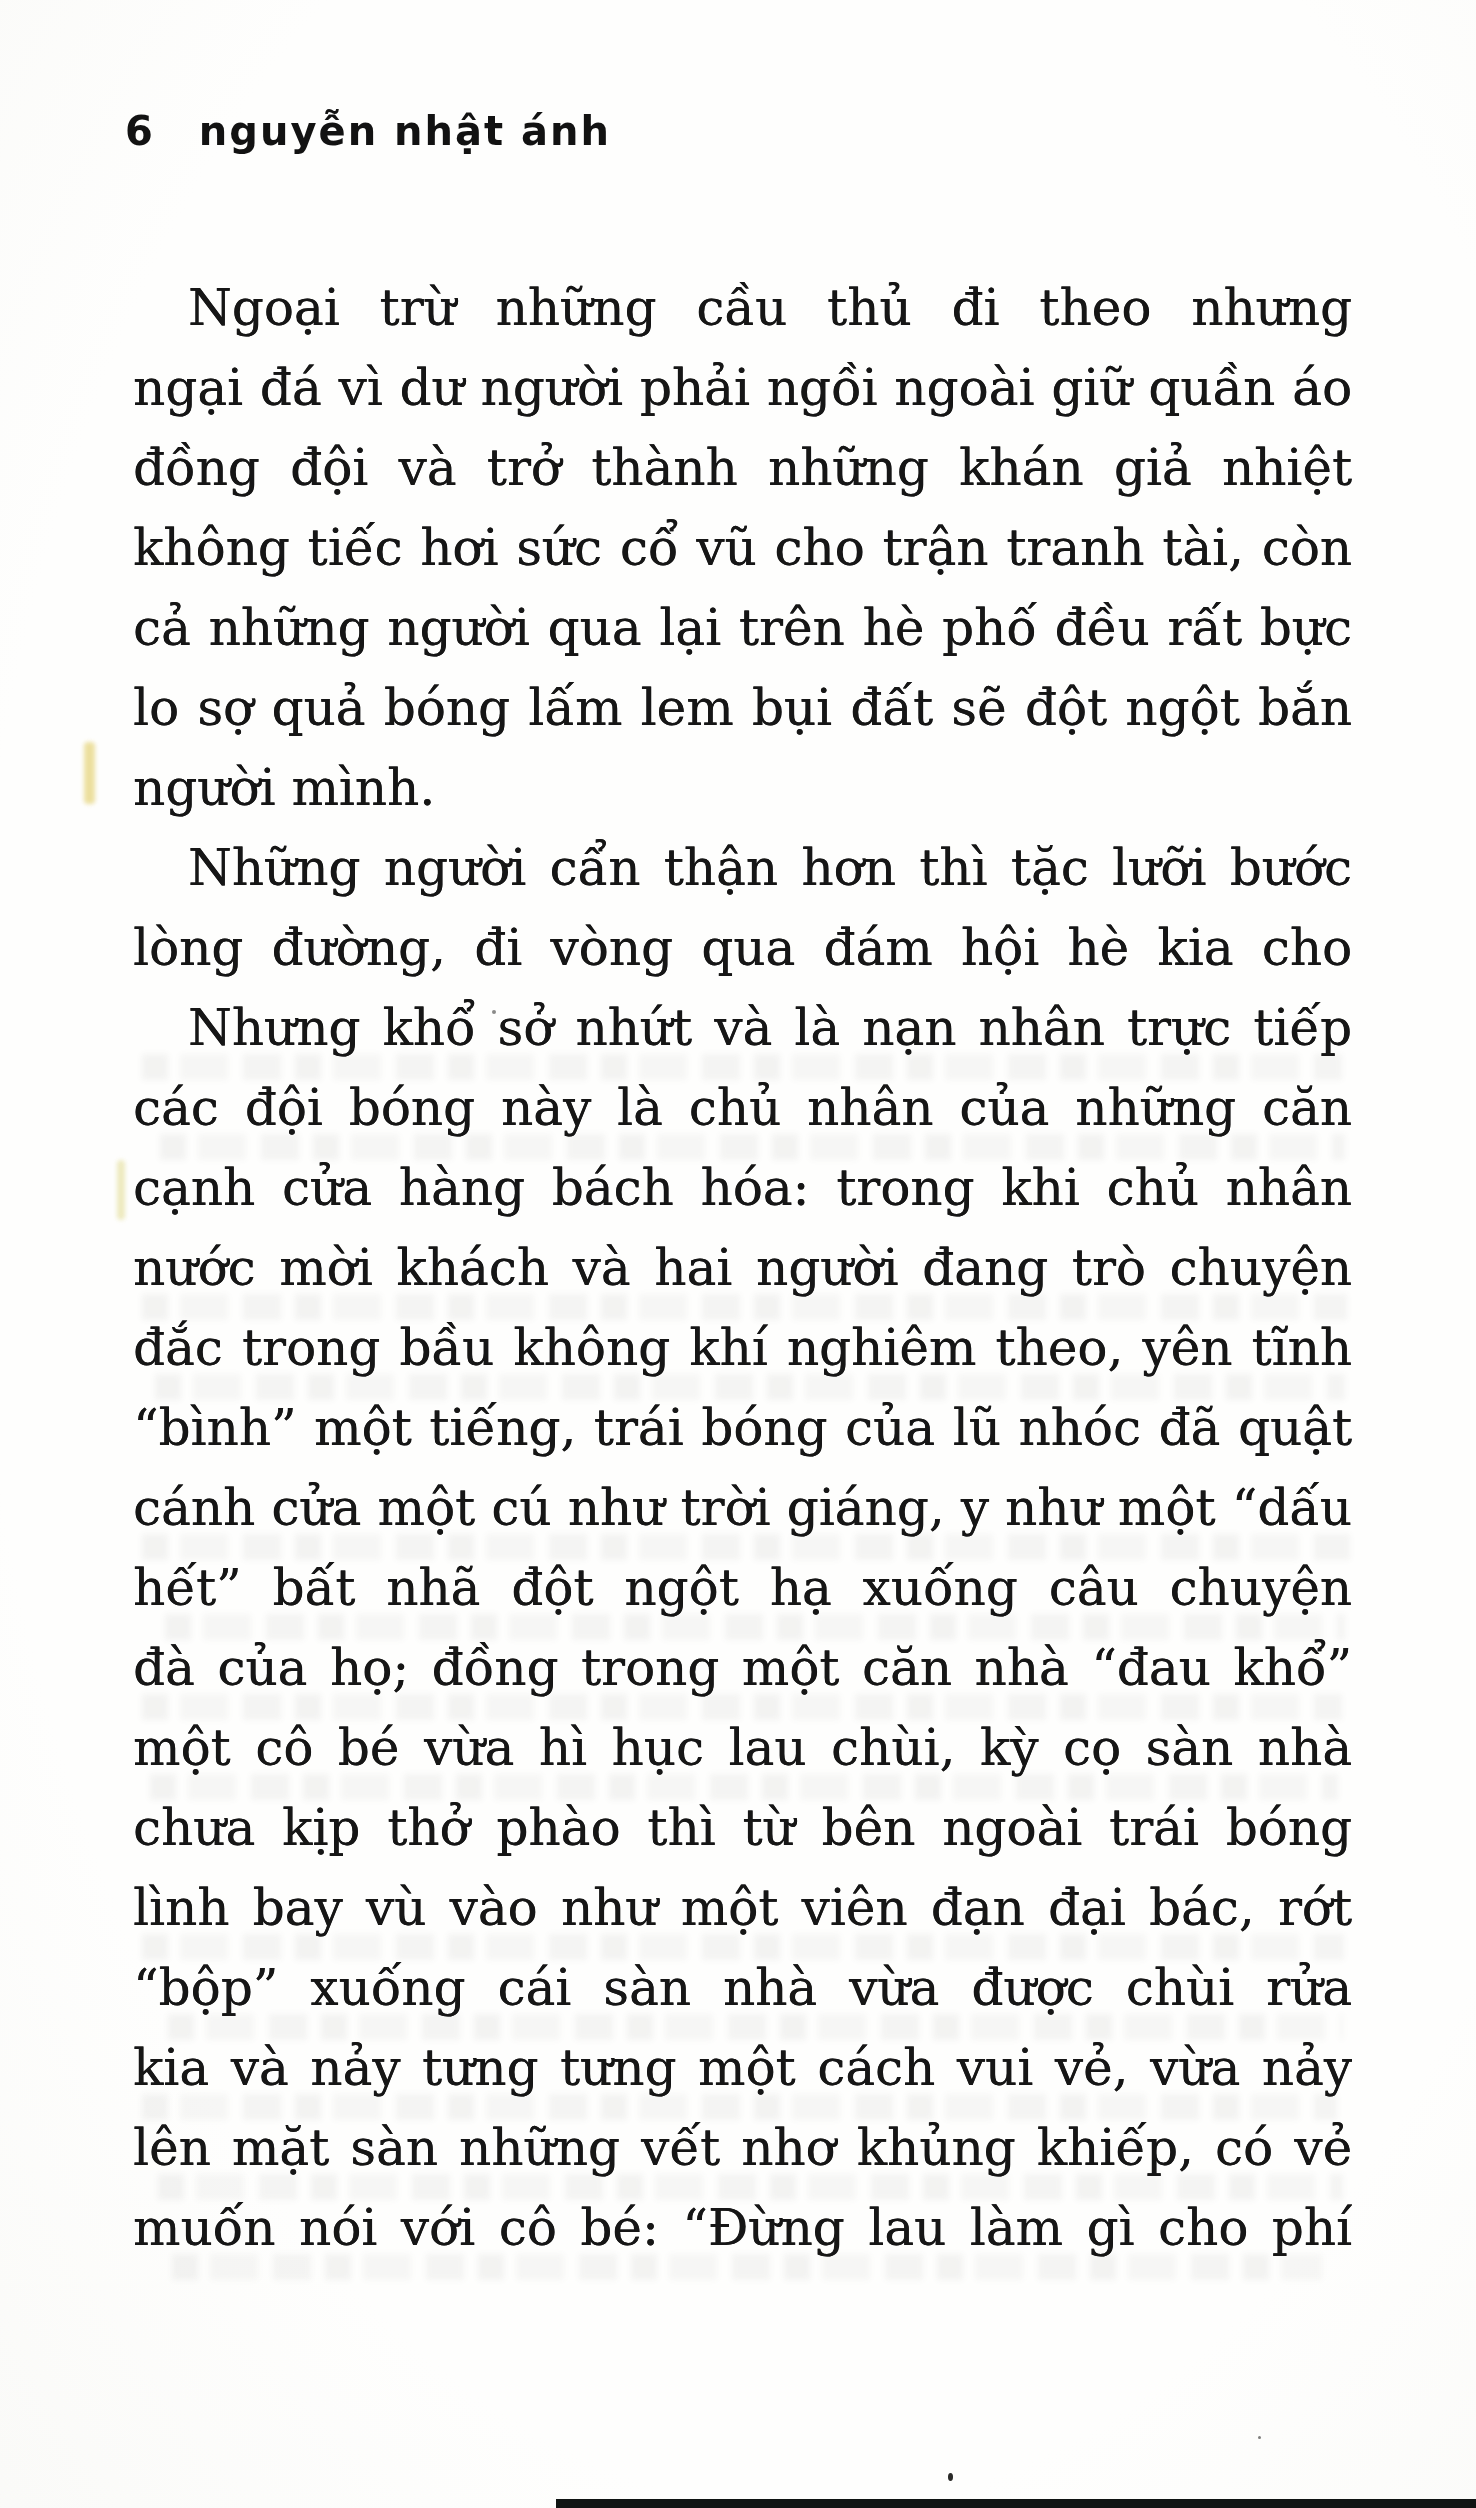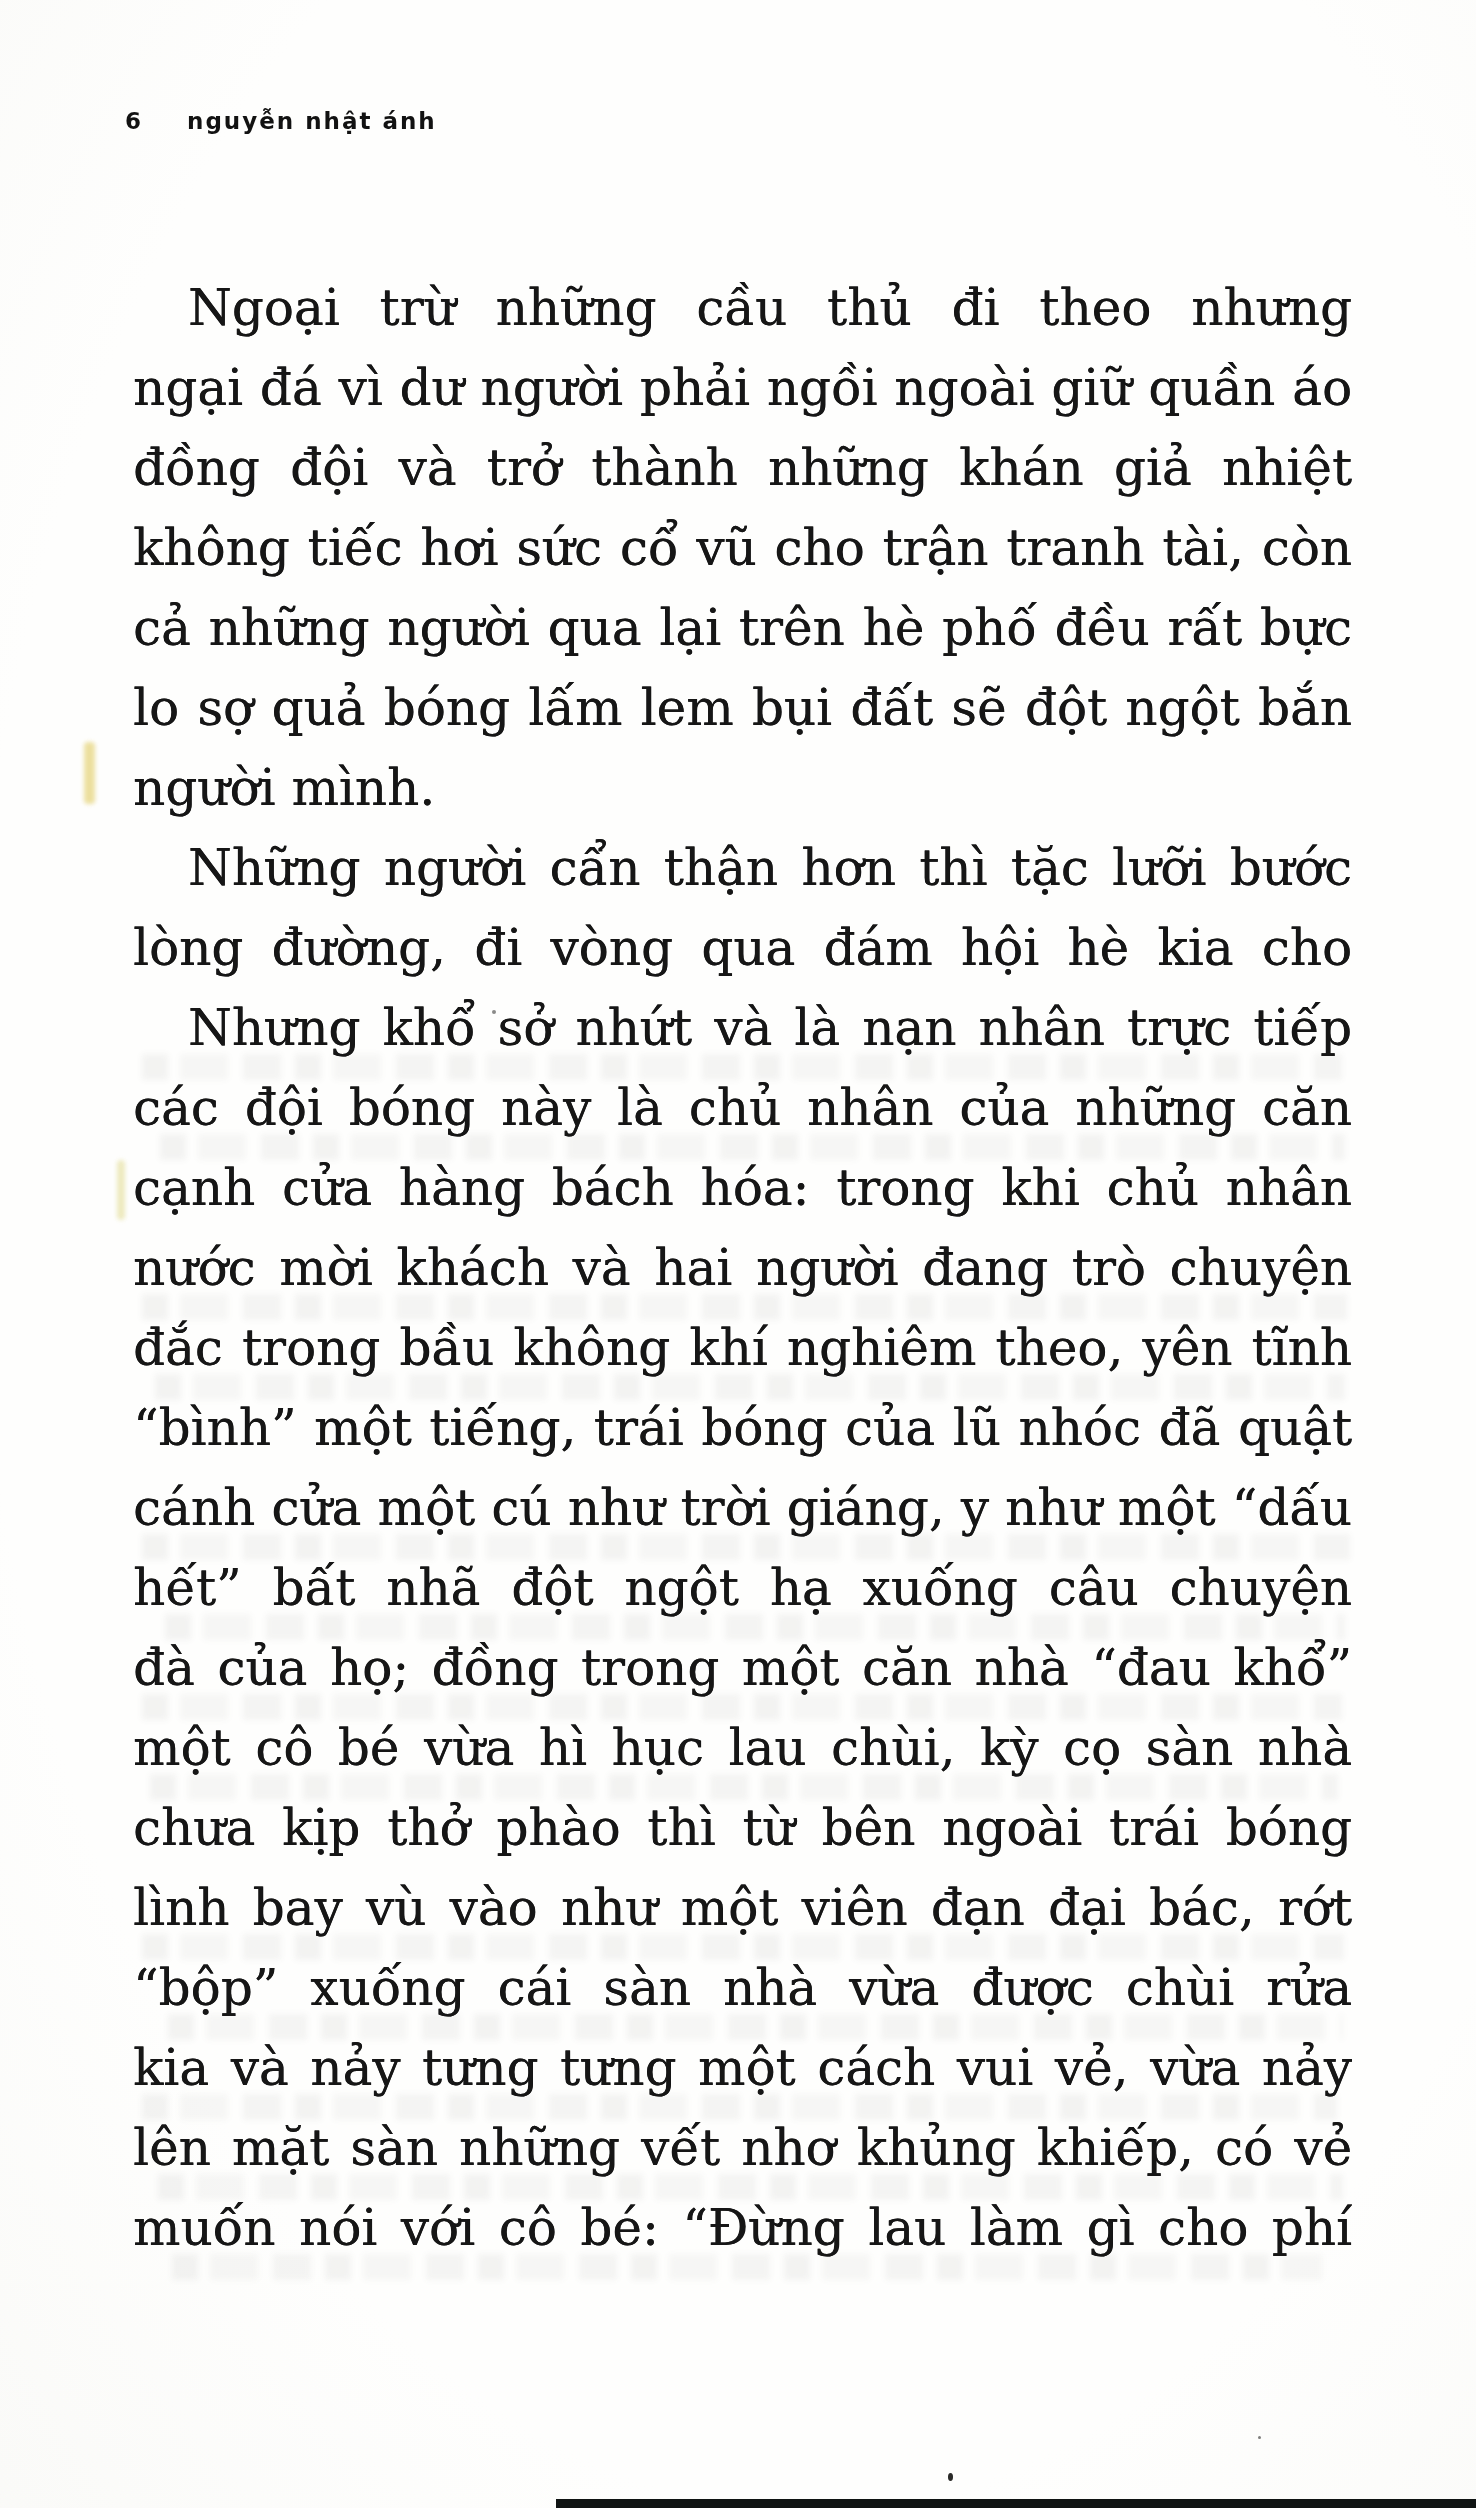--- a/index.html
+++ b/index.html
@@ -18,21 +18,21 @@
     color: #161616;
   }
 
   
   .running-head {
     position: absolute;
     left: 125px;
     top: 108px;
     font-family: "DejaVu Sans", "Liberation Sans", sans-serif;
     font-weight: bold;
-    font-size: 23px;
+    font-size: 40px;
     letter-spacing: 2px;
     color: #121212;
     white-space: nowrap;
   }
   .running-head .pagenum {
     display: inline-block;
     margin-right: 44px;
   }
 
   

